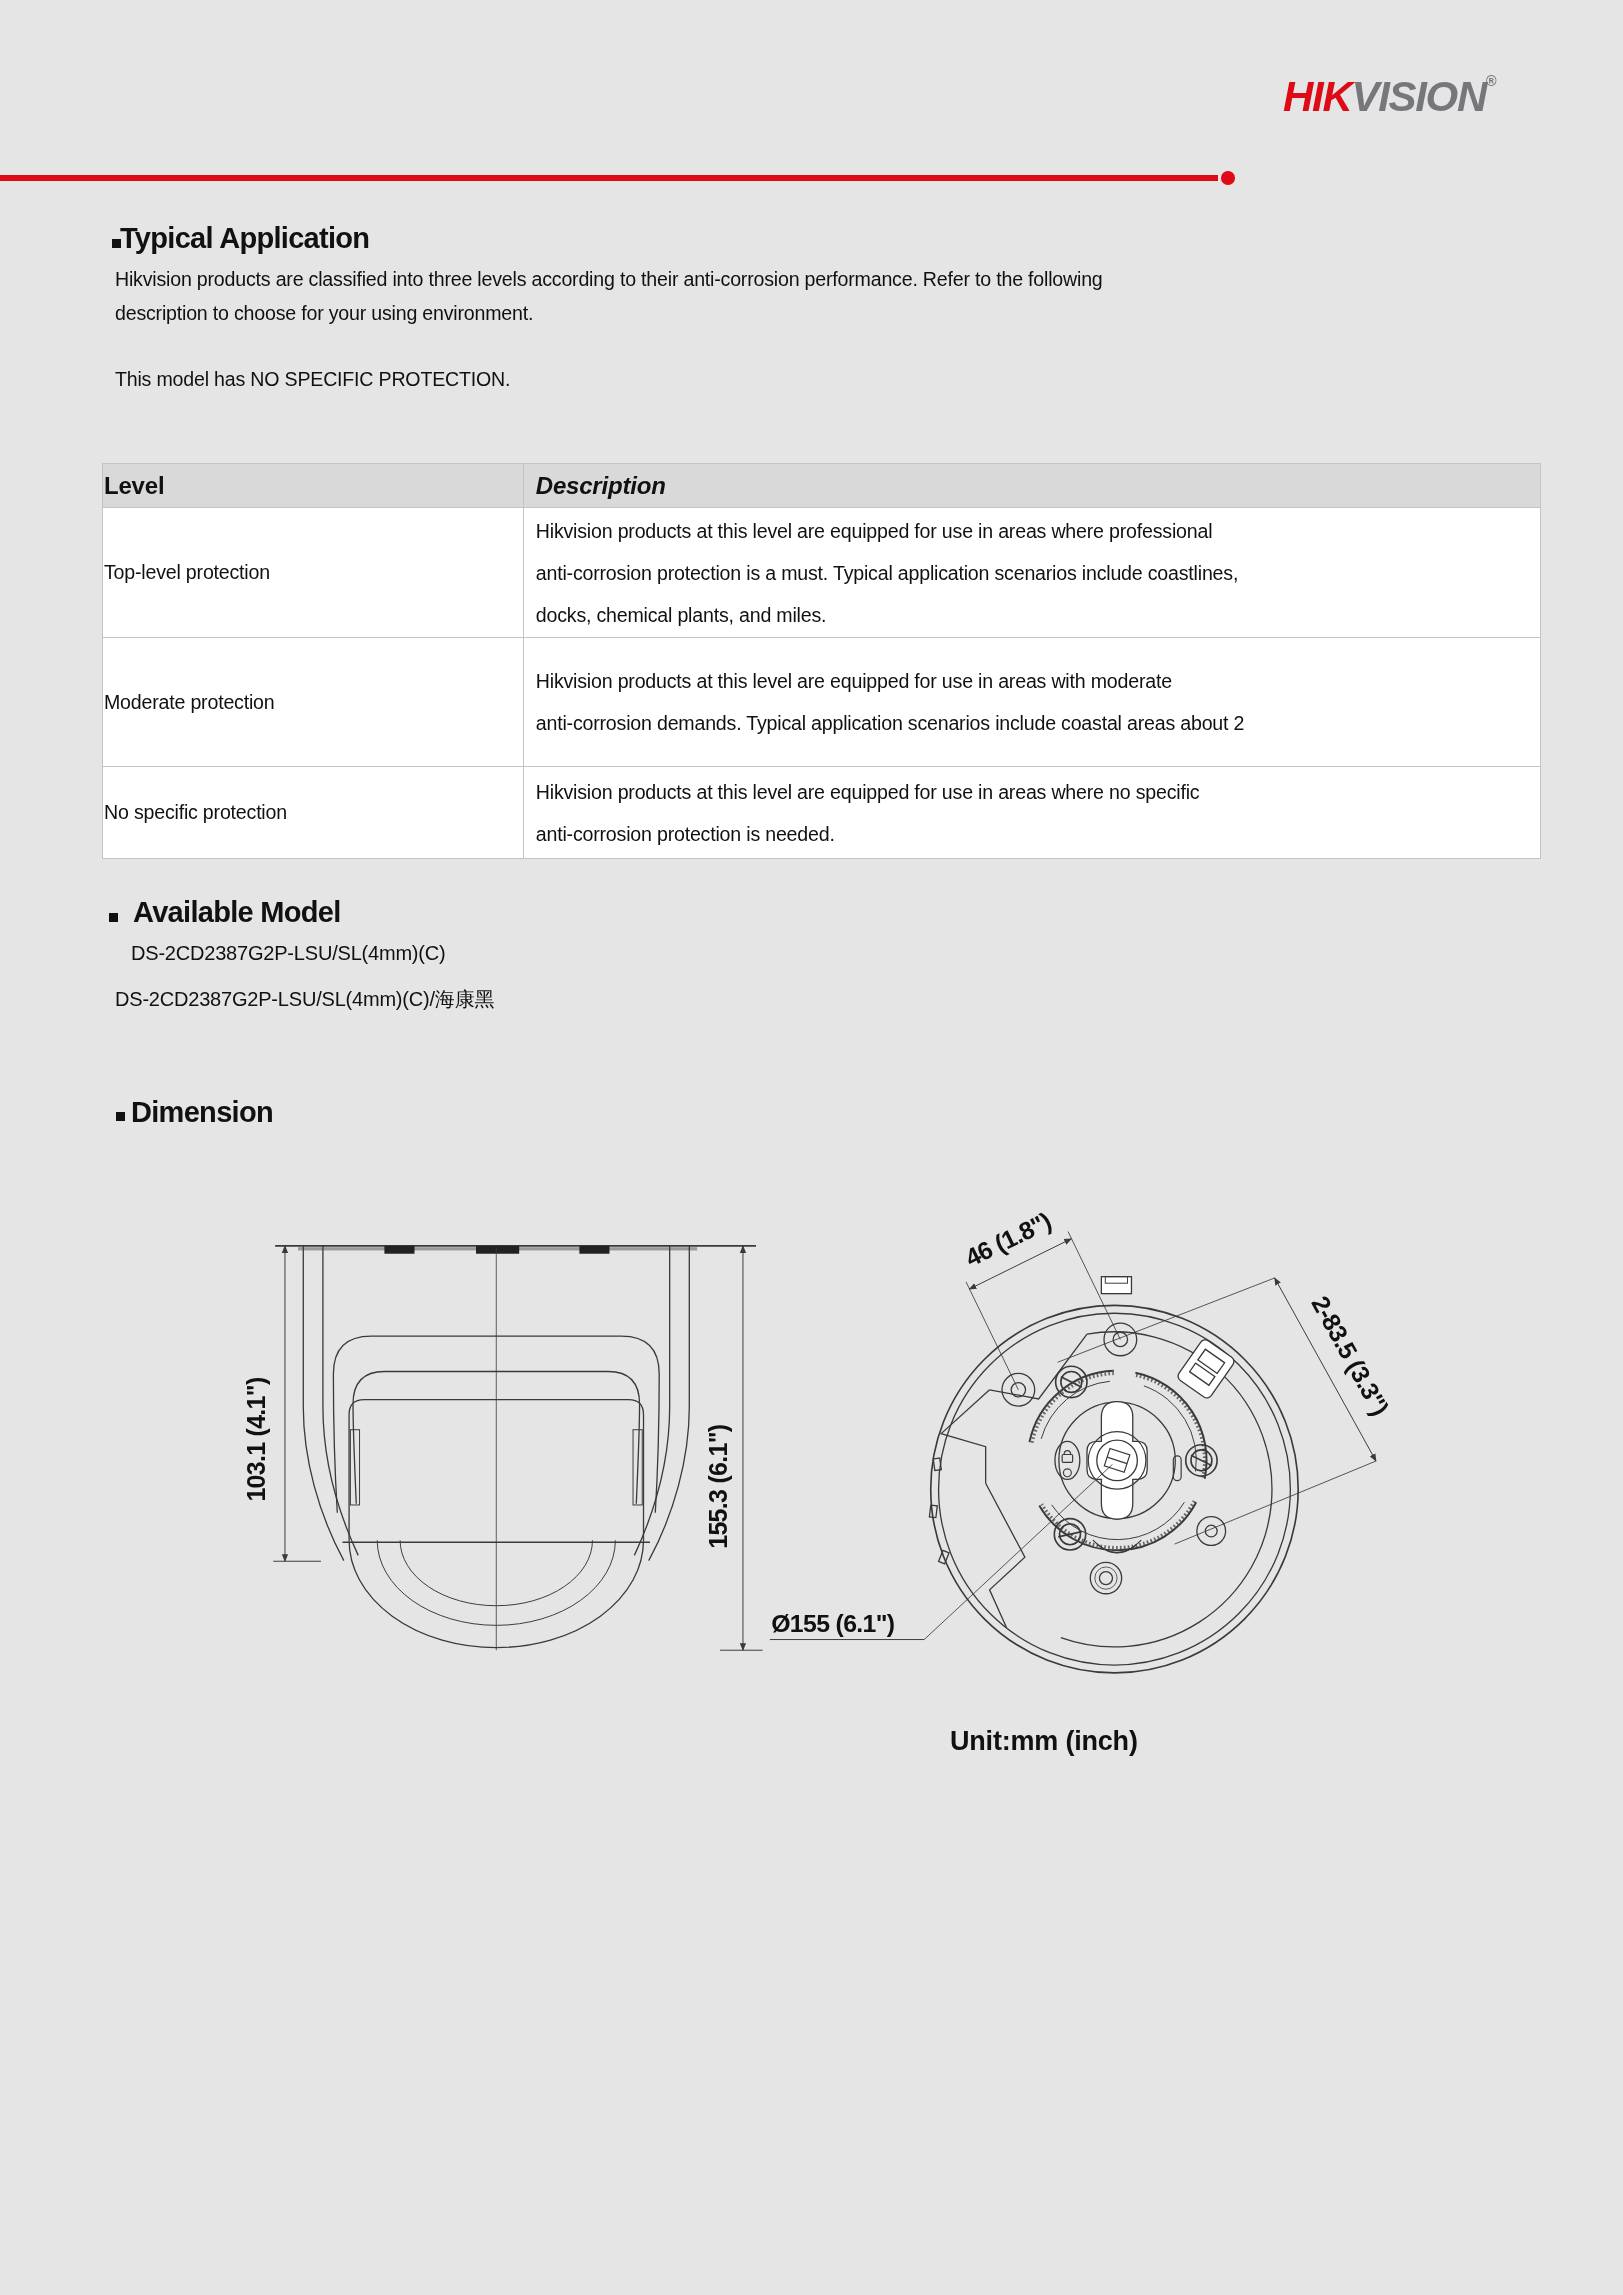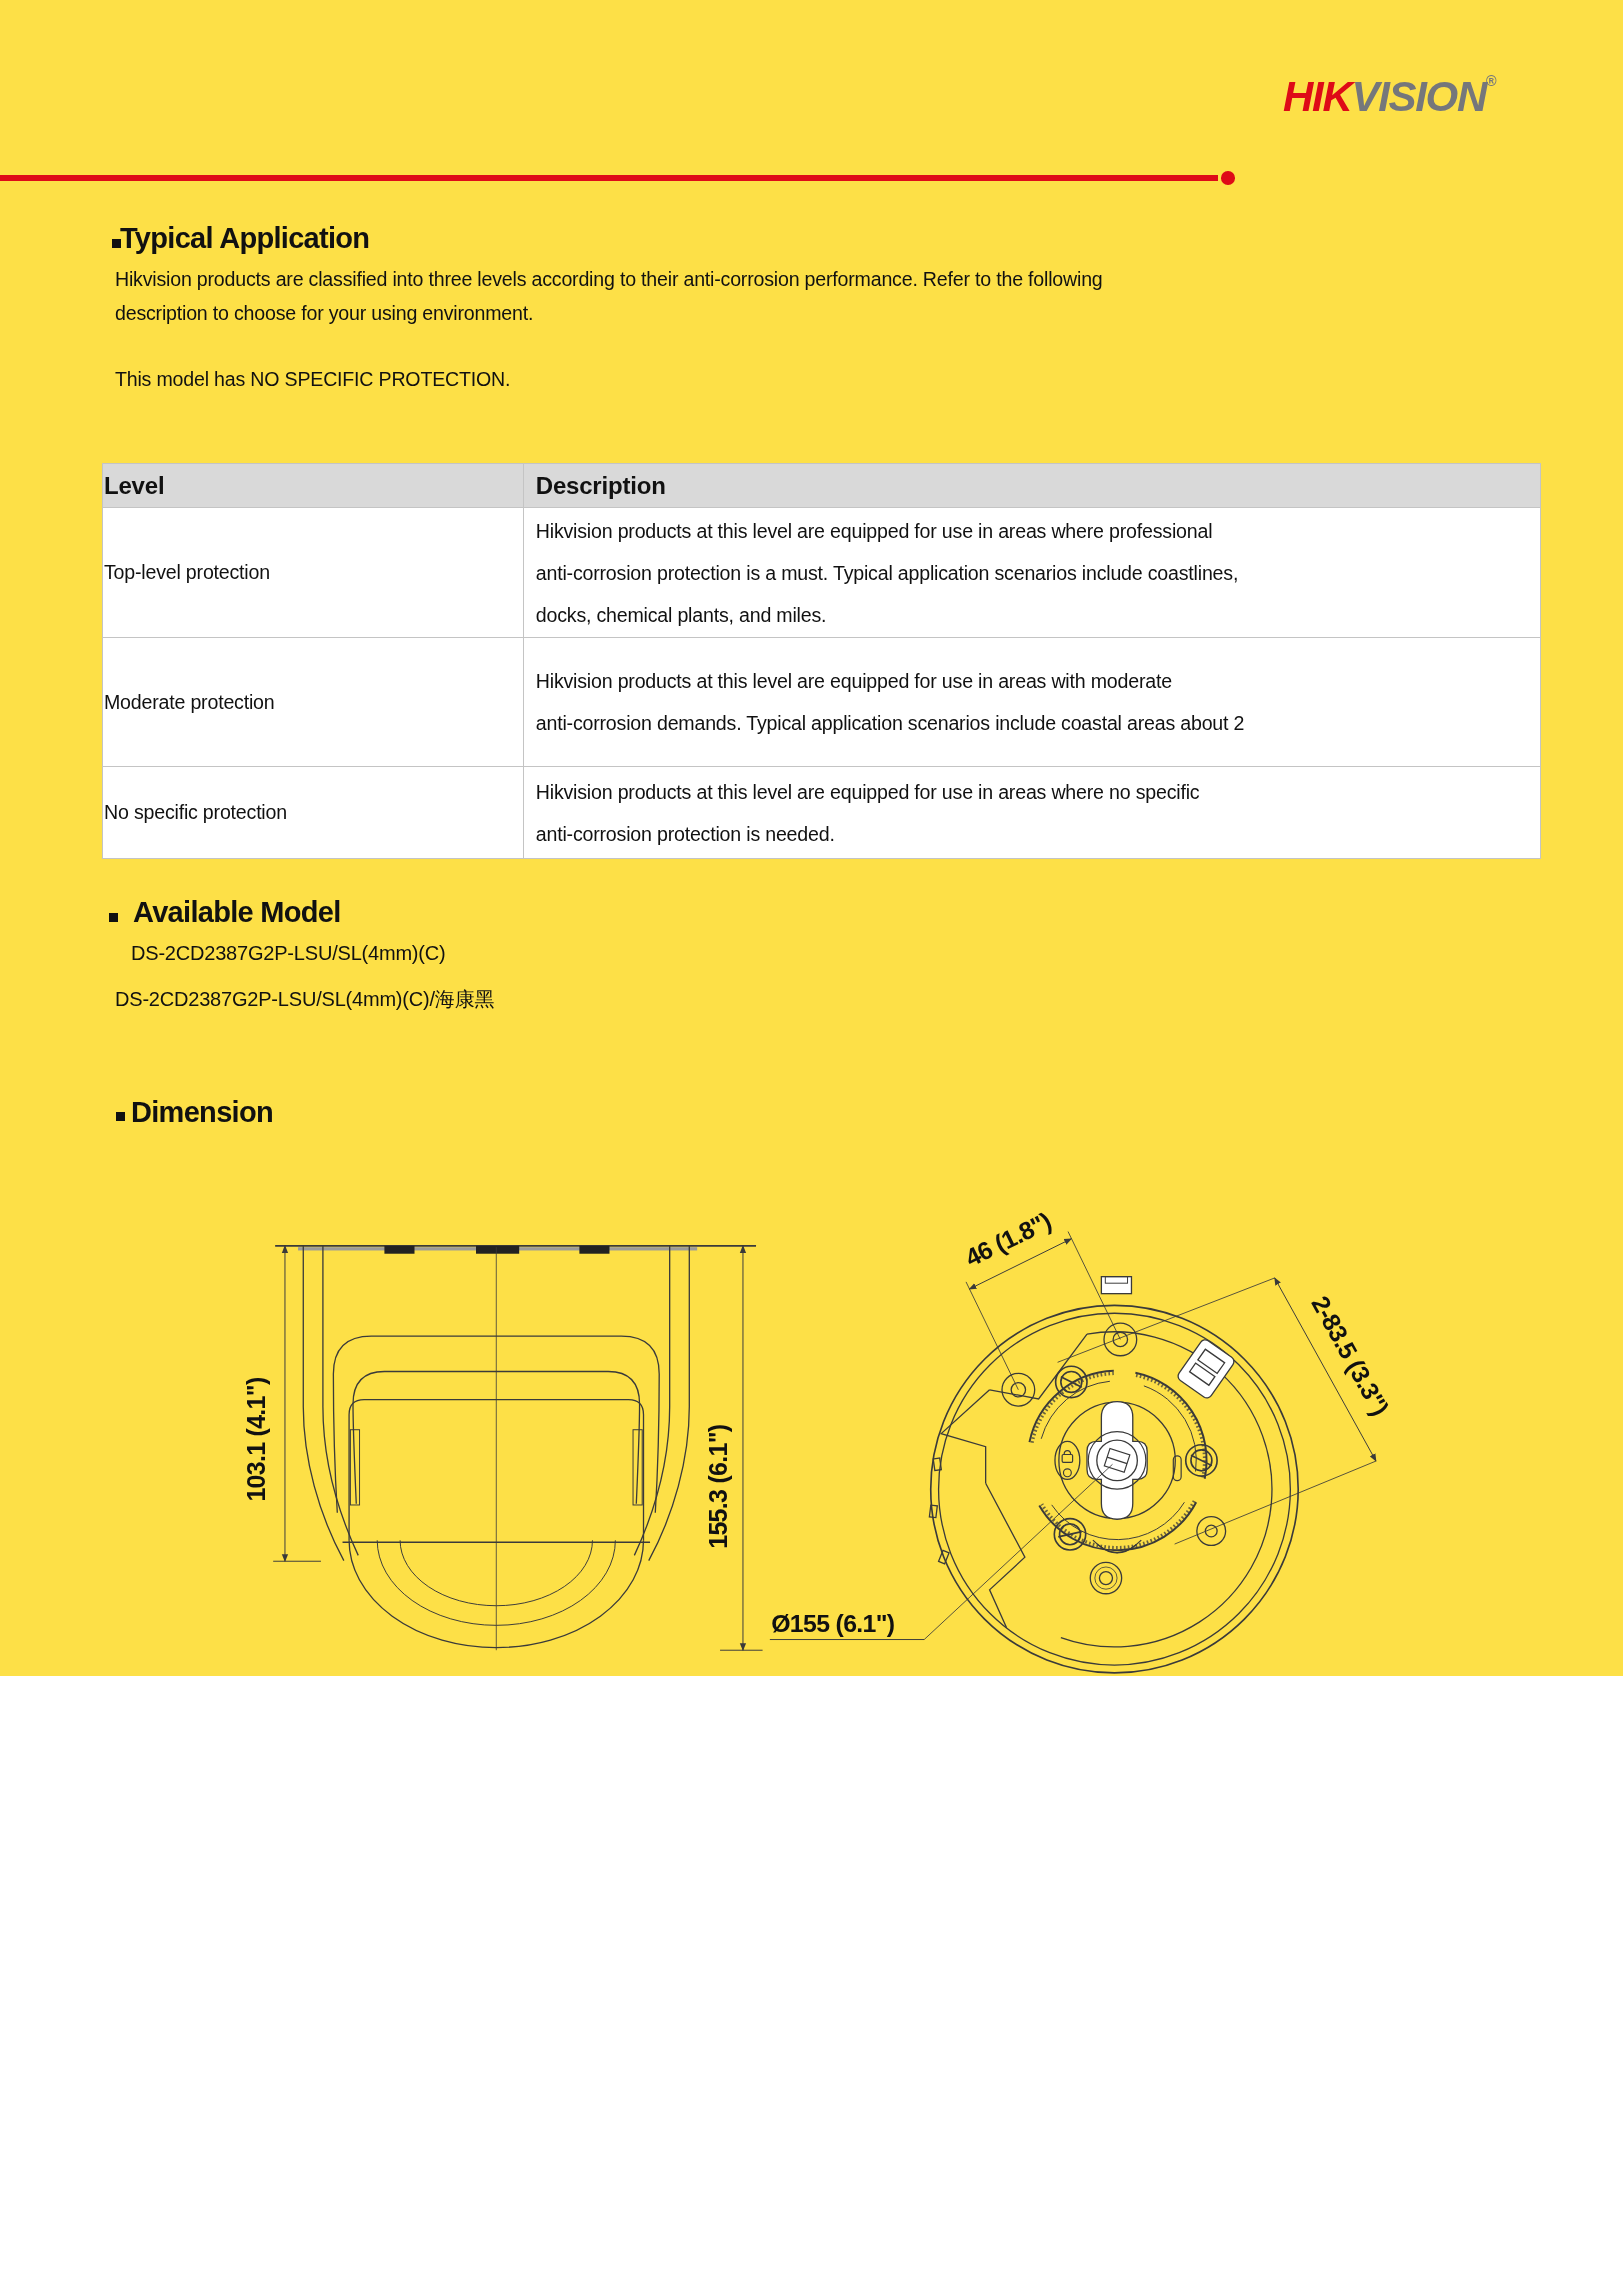--- a/index.html
+++ b/index.html
@@ -1,20 +1,20 @@
 <!DOCTYPE html>
 <html style="font-size:10.5px"><head>
 <meta charset="utf-8">
 <style>
   html,body{margin:0;padding:0;background:#fff;}
   .page{
     position:relative;
     width:1623px;
-    height:1676px;
-    background:#fde047;
+    height:2295px;
+    background:#e5e5e5;
     font-family:"Liberation Sans","DejaVu Sans",sans-serif;
     color:#111;
     overflow:hidden;
     letter-spacing:-0.2px;
   }
   
   .logo{position:absolute;left:1283px;top:73px;font-size:42px;font-weight:bold;font-style:italic;letter-spacing:-1.3px;white-space:nowrap;}
   .logo .hik{color:#DE0B17;}
   .logo .vision{color:#75777B;}
   .logo .reg{color:#75777B;font-size:14.4px;font-style:normal;vertical-align:25px;letter-spacing:0;}
@@ -27,21 +27,21 @@
   .body-line{position:absolute;font-size:19.6px;white-space:nowrap;}
   
   .tbl{position:absolute;left:102px;top:463px;width:1439px;border:1.3px solid #C4C4C4;box-sizing:border-box;background:#fff;}
   .tr{display:flex;border-top:1.3px solid #C4C4C4;box-sizing:border-box;}
   .tr:first-child{border-top:none;}
   .thead{background:#D9D9D9;font-weight:bold;font-size:24px;}
   .td{box-sizing:border-box;}
   .c1{width:421px;border-right:1.3px solid #C4C4C4;display:flex;align-items:center;padding-left:1px;font-size:19.6px;}
   .thead .c1{font-size:24px;}
   .c2{flex:1;display:flex;flex-direction:column;justify-content:center;padding-left:11.8px;font-size:19.6px;}
-  .thead .c2{justify-content:center;font-size:24px;}
+  .thead .c2{justify-content:center;font-size:24px;font-style:italic;}
   .dl{line-height:42px;white-space:nowrap;}
   
   .model-line{position:absolute;font-size:20px;white-space:nowrap;}
   
   .drawing{position:absolute;}
   .unit-note{position:absolute;left:950px;top:1726px;font-size:27px;font-weight:bold;white-space:nowrap;}
   svg text{font-family:"Liberation Sans","DejaVu Sans",sans-serif;font-weight:bold;font-size:38px;fill:#111;letter-spacing:-1px;}
 </style>
 </head>
 <body>

